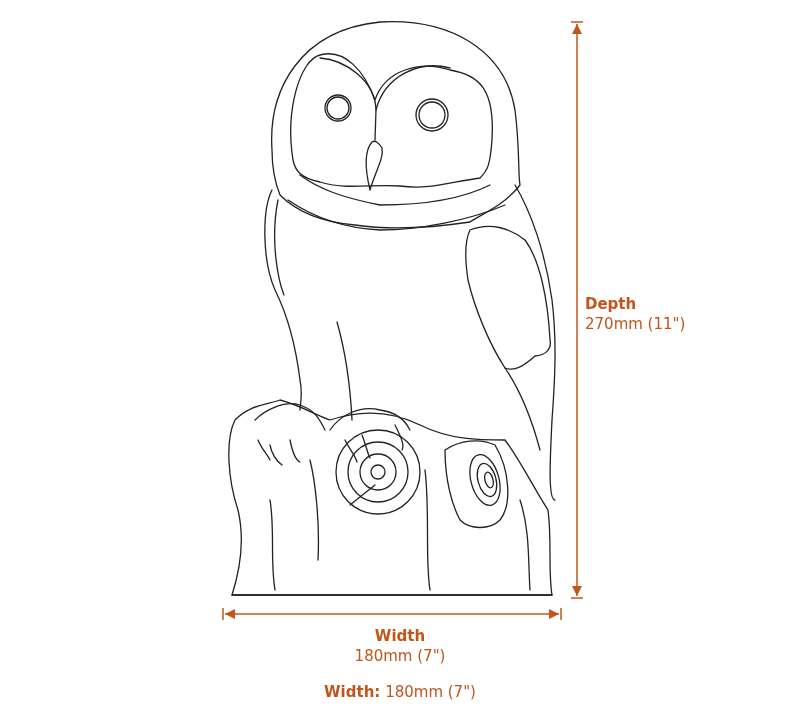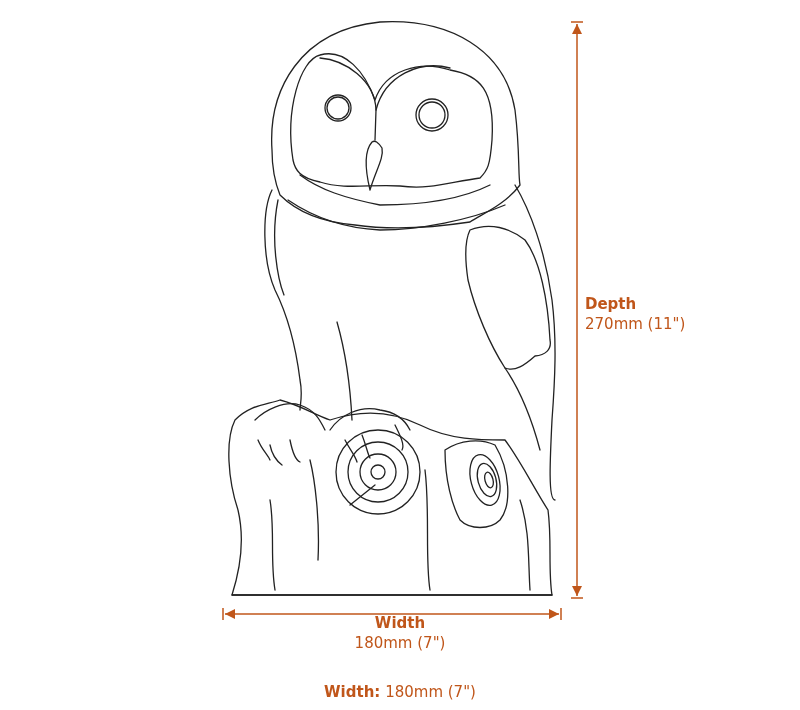--- a/index.html
+++ b/index.html
@@ -2,21 +2,21 @@
 <html><head>
 <meta charset="utf-8">
 <style>
   html, body { margin: 0; padding: 0; background: #ffffff; }
   body { width: 800px; height: 710px; position: relative; overflow: hidden;
          font-family: "DejaVu Sans", "Liberation Sans", sans-serif; }
   .illus { position: absolute; left: 0; top: 0; }
   .label { position: absolute; color: #c0561a; font-size: 15px; line-height: 20px; }
   .label b { font-weight: bold; }
   .height-label { left: 585px; top: 294px; }
-  .width-label { left: 300px; top: 613px; width: 200px; text-align: center; }
+  .width-label { left: 300px; top: 626px; width: 200px; text-align: center; }
   .depth-label { left: 260px; top: 682px; width: 280px; text-align: center; }
   .val { display: block; }
 </style>
 </head>
 <body>
 
 <svg class="illus" width="800" height="710" viewBox="0 0 800 710" xmlns="http://www.w3.org/2000/svg">
   <g fill="none" stroke="#222" stroke-width="1.3" stroke-linejoin="round" stroke-linecap="round">
 
     <path d="M272 150 C268 90 300 30 380 22 C450 18 505 50 515 110 C520 150 518 175 520 185 C505 205 480 215 470 222 C430 228 390 230 355 225 C320 222 295 210 280 195 C274 180 272 165 272 150 Z"></path>

